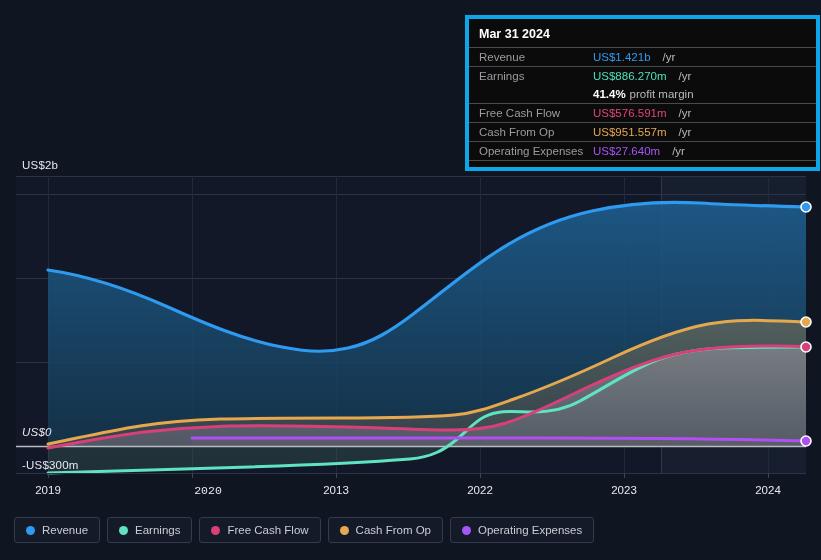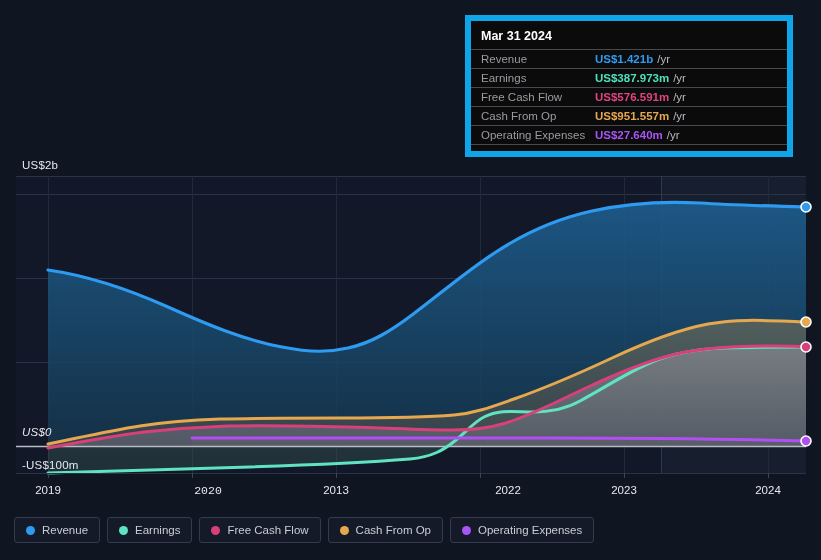--- a/index.html
+++ b/index.html
@@ -34,23 +34,23 @@
     color:#e6e9ef;
     font-size:11.5px;
     transform:translateX(-50%);
     white-space:nowrap;
   }
 
   
   .tooltip{
     position:absolute;
     left:465px;top:15px;
-    width:328px;
+    width:355px;
     background:#0b0b0c;
-    border:6px solid #0ea5e9;
+    border:4px solid #0ea5e9;
     box-sizing:border-box;
     padding:0;
     z-index:20;
   }
   .tt-title{
     color:#ffffff;
     font-size:12.5px;
     font-weight:bold;
     padding:8px 10px 6px 10px;
   }
@@ -65,27 +65,27 @@
   .tt-row.noline{border-top:none;}
   .tt-key{
     color:#9b9ba1;
     font-size:11.5px;
     width:114px;
     flex:0 0 114px;
     white-space:nowrap;
   }
   .tt-val{
     font-size:11.5px;
-    font-weight:bold;
+    font-weight:normal;
     white-space:nowrap;
   }
   .tt-unit{
     color:#b9b9bf;
     font-size:11.5px;
-    margin-left:4px;
+    margin-left:12px;
     font-weight:normal;
   }
   .tt-sub{color:#ffffff;font-weight:bold;font-size:11.5px;}
   .tt-subtext{color:#b9b9bf;font-weight:normal;font-size:11.5px;margin-left:4px;}
   .tt-bottom{border-top:1px solid #4a4a4e;height:6px;}
 
   
   .legend{
     position:absolute;
     left:14px;top:517px;
@@ -273,45 +273,50 @@
         <line x1="192.5" y1="473" x2="192.5" y2="478"></line>
         <line x1="336.5" y1="473" x2="336.5" y2="478"></line>
         <line x1="480.5" y1="473" x2="480.5" y2="478"></line>
         <line x1="624.5" y1="473" x2="624.5" y2="478"></line>
         <line x1="768.5" y1="473" x2="768.5" y2="478"></line>
       </g>
     </svg>
 
     <div class="axis-label y-lab-2b">US$2b</div>
     <div class="axis-label y-lab-0">US$0</div>
-    <div class="axis-label y-lab-neg">-US$100m</div>
+    <div class="axis-label y-lab-neg">-US$300m</div>
 
     <div class="x-lab" style="left:48px;">2019</div>
     <div class="x-lab" style="left:208px;font-family:Liberation Mono, monospace;">2020</div>
     <div class="x-lab" style="left:336px;">2013</div>
-    <div class="x-lab" style="left:480px;margin-left:28px;">2022</div>
+    <div class="x-lab" style="left:480px;">2022</div>
     <div class="x-lab" style="left:624px;">2023</div>
     <div class="x-lab" style="left:768px;">2024</div>
   </div>
 
   <div class="tooltip">
     <div class="tt-title">Mar 31 2024</div>
 
     <div class="tt-row">
       <span class="tt-key">Revenue</span>
       <span class="tt-val" style="color:#2e9bf0">US$1.421b</span>
       <span class="tt-unit">/yr</span>
     </div>
 
     <div class="tt-row">
       <span class="tt-key">Earnings</span>
-      <span class="tt-val" style="color:#4fe0bd">US$387.973m</span>
-      <span class="tt-unit">/yr</span>
-    </div>
-
+      <span class="tt-val" style="color:#4fe0bd">US$886.270m</span>
+      <span class="tt-unit">/yr</span>
+    </div>
+
+    <div class="tt-row noline">
+      <span class="tt-key"></span>
+      <span class="tt-sub">41.4%</span>
+      <span class="tt-subtext">profit margin</span>
+    </div>
 
     <div class="tt-row">
       <span class="tt-key">Free Cash Flow</span>
       <span class="tt-val" style="color:#e0447e">US$576.591m</span>
       <span class="tt-unit">/yr</span>
     </div>
 
     <div class="tt-row">
       <span class="tt-key">Cash From Op</span>
       <span class="tt-val" style="color:#e6a84f">US$951.557m</span>

